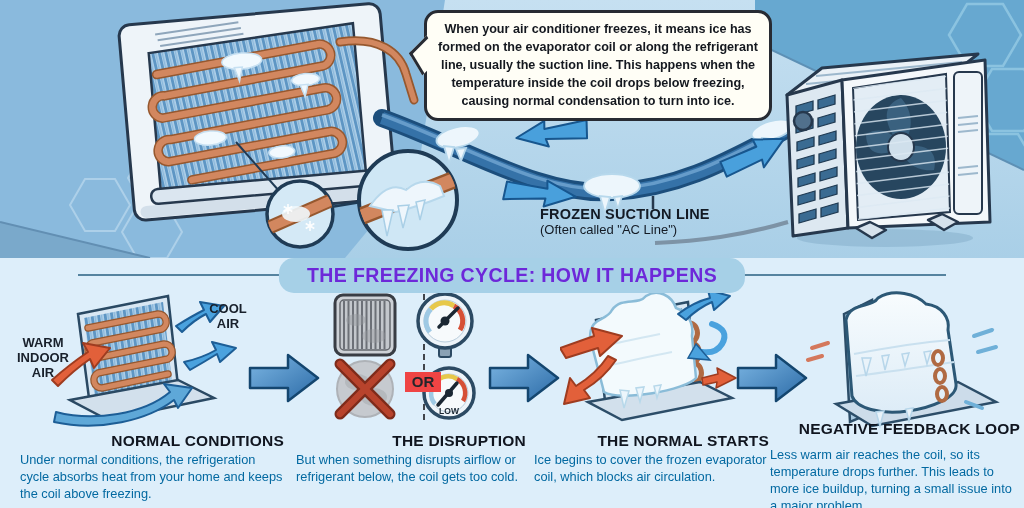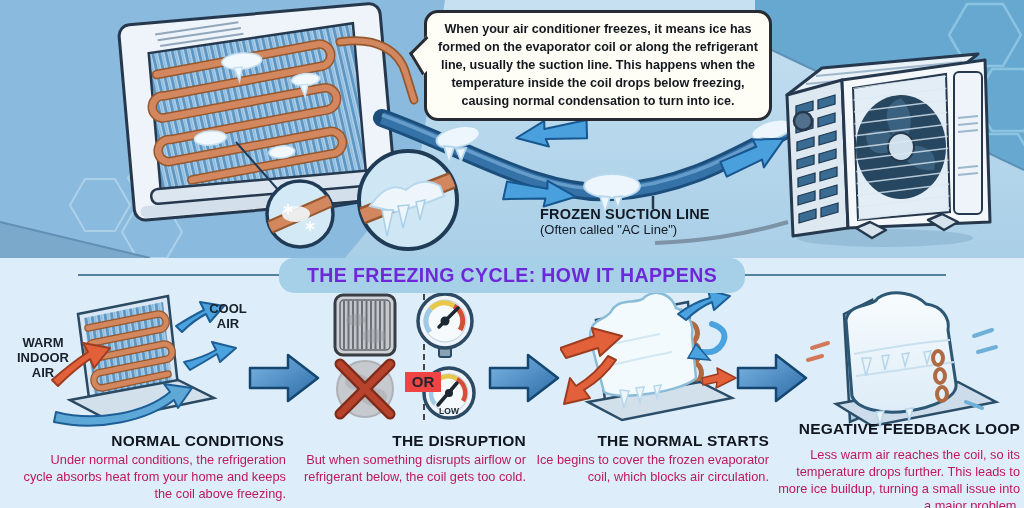--- a/index.html
+++ b/index.html
@@ -21,22 +21,22 @@
   .pipe-label-sub{font-size:13px;font-weight:500;}
 
   
   .bottom{position:absolute;left:0;top:258px;width:1024px;height:250px;background:#ddeefa;}
   .band-line{position:absolute;left:78px;right:78px;top:16px;border-top:2px solid #55839f;}
   .title-pill{position:absolute;left:50%;top:0;transform:translateX(-50%);
     background:#a6d0e7;border-radius:15px;padding:6px 28px;white-space:nowrap;
     font-size:19.5px;font-weight:800;color:#6d28d9;letter-spacing:.4px;z-index:3;}
   .step-heading{position:absolute;text-align:right;font-weight:800;font-size:15.5px;
     color:#10151f;letter-spacing:.2px;}
-  .step-body{position:absolute;text-align:right;font-weight:500;font-size:12.8px;
-    line-height:1.32;color:#be185d;}
+  .step-body{position:absolute;text-align:left;font-weight:500;font-size:12.8px;
+    line-height:1.32;color:#0369a1;}
   .air-label{position:absolute;font-weight:800;font-size:13px;line-height:1.15;
     color:#18202b;white-space:pre-line;text-align:center;z-index:3;}
   .dash-line{position:absolute;left:423px;top:36px;height:126px;border-left:2.5px dashed #41454b;}
   .or-label{position:absolute;left:405px;top:94px;width:36px;height:20px;background:#ef4444;
     text-align:center;font-size:15px;font-weight:800;color:#23262b;line-height:20px;z-index:2;margin-top:20px;}
   .s1h{left:22px;top:174px;width:262px;} .s1b{left:20px;top:194px;width:266px;}
   .s2h{left:296px;top:174px;width:230px;} .s2b{left:296px;top:194px;width:230px;}
   .s3h{left:534px;top:174px;width:235px;} .s3b{left:534px;top:194px;width:235px;}
   .s4h{left:770px;top:162px;width:250px;} .s4b{left:770px;top:189px;width:250px;}
 </style>

